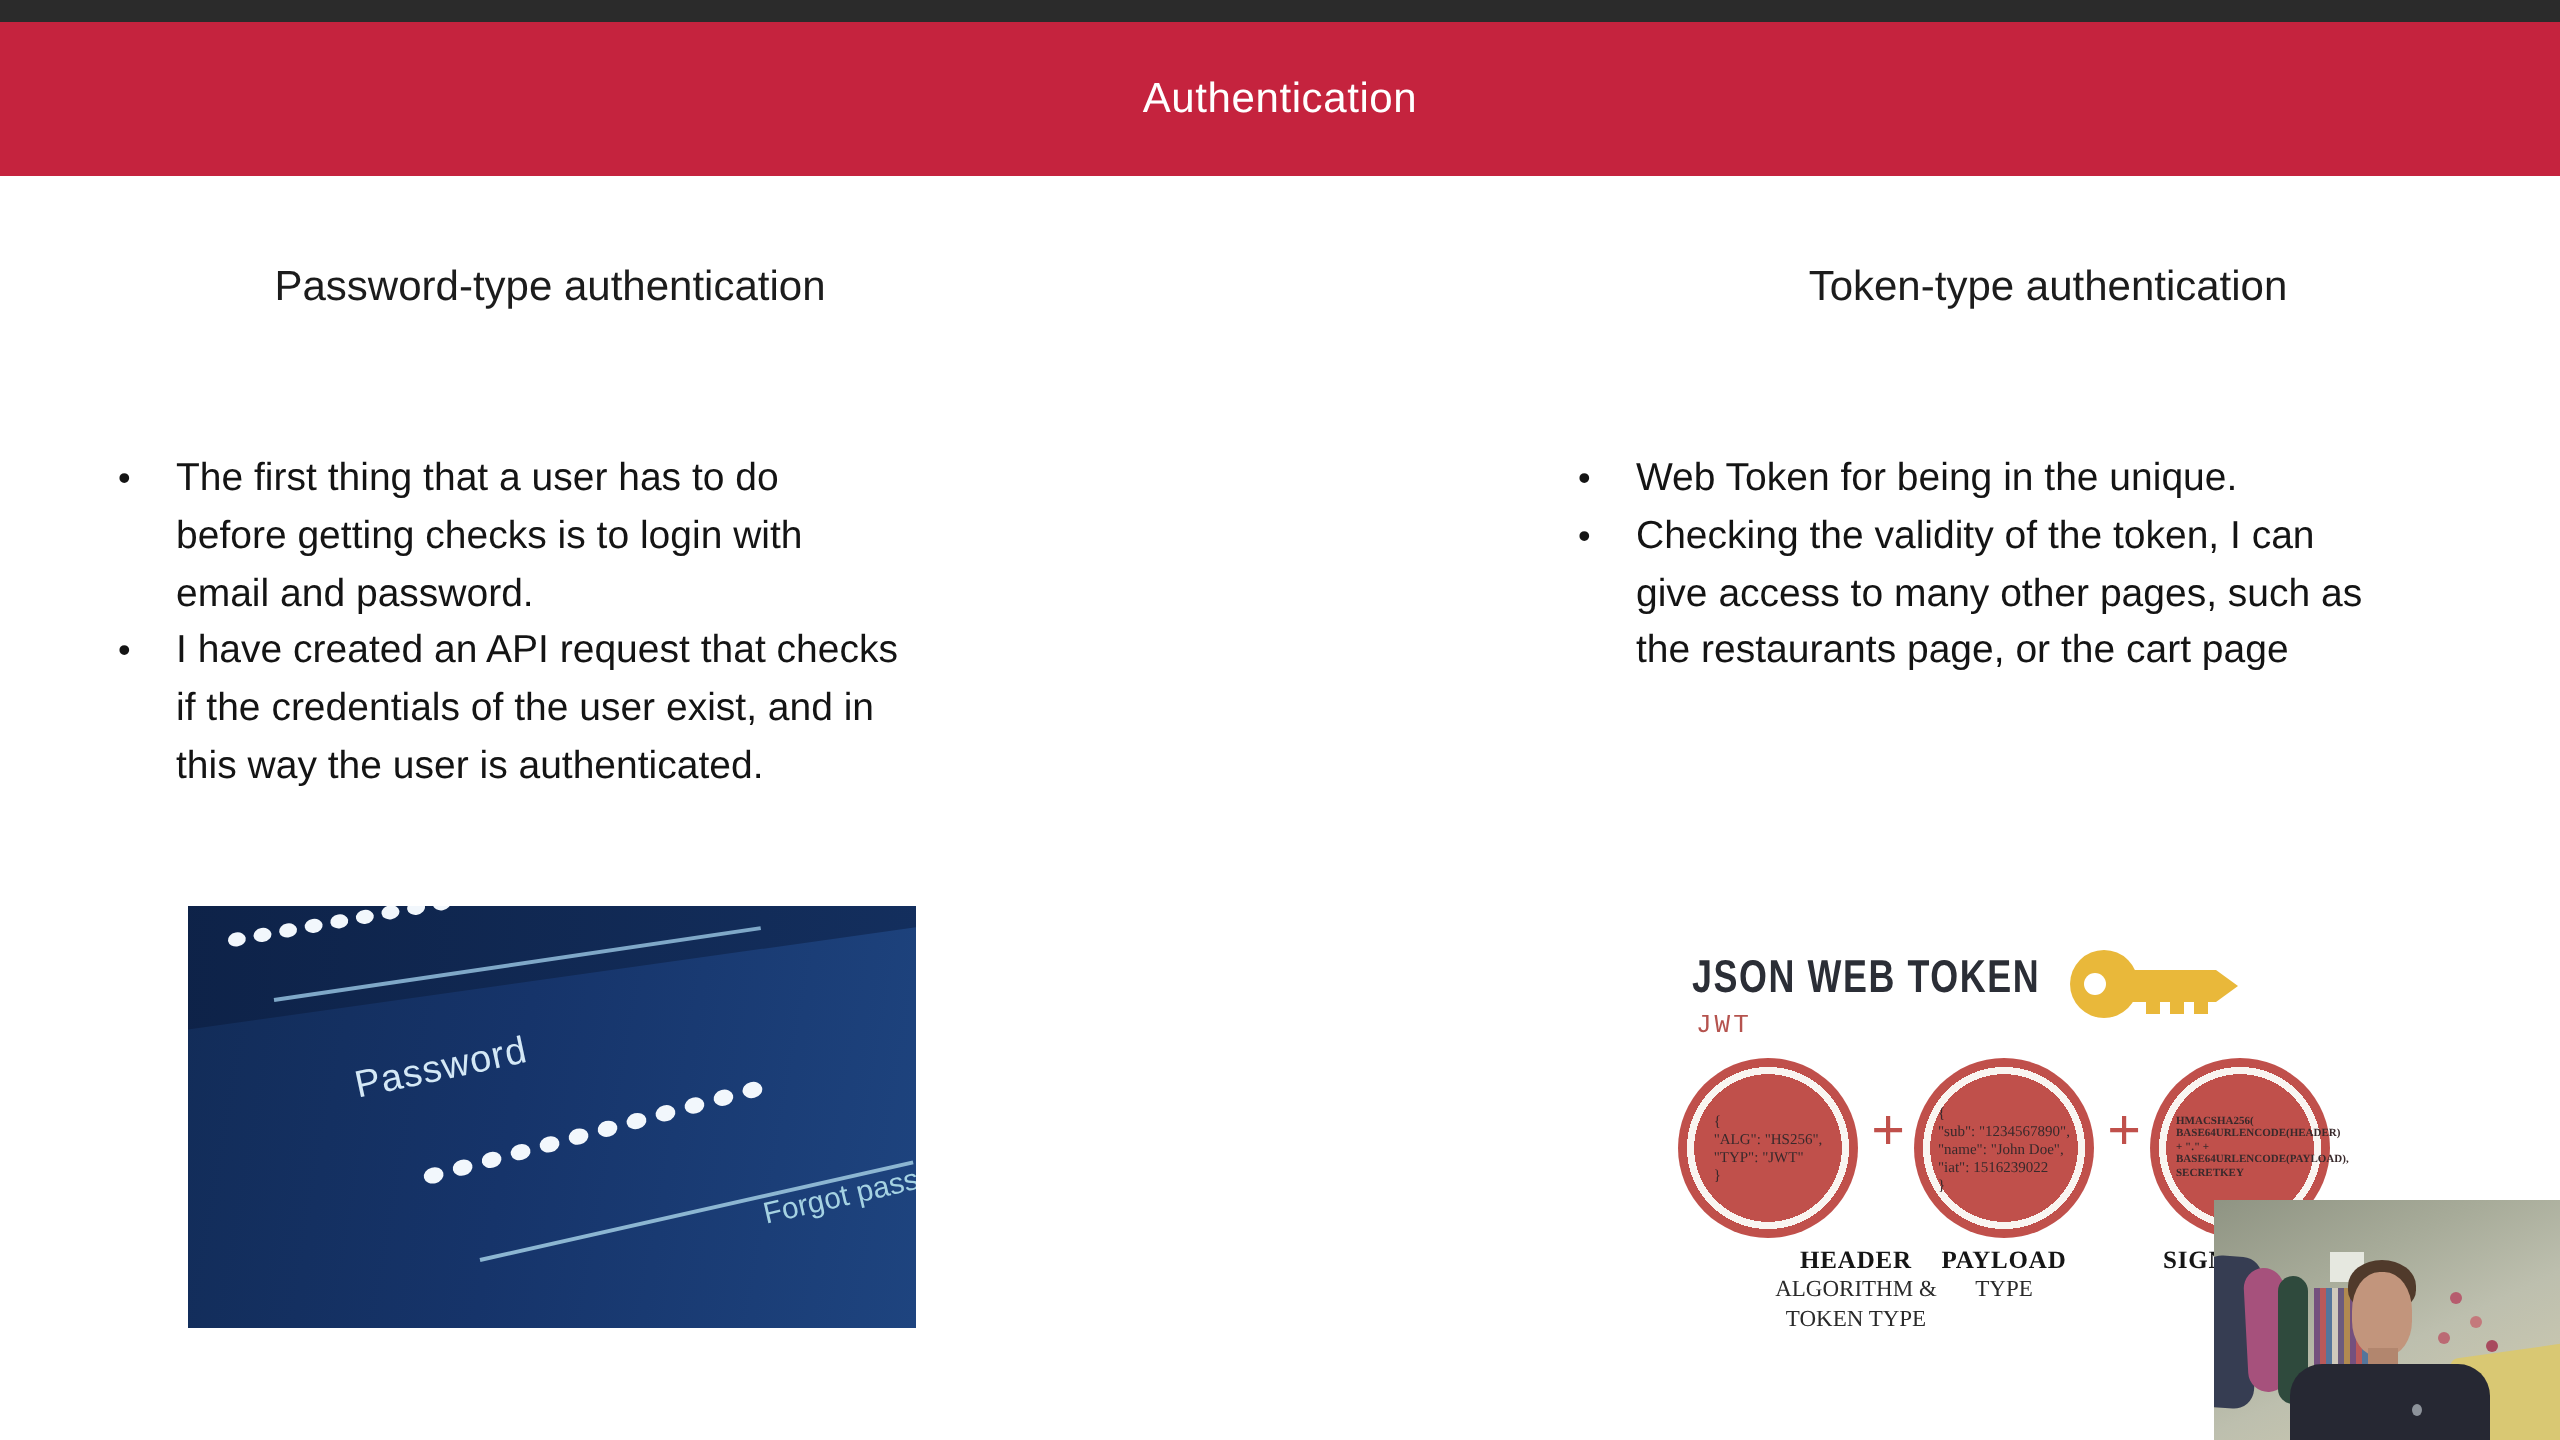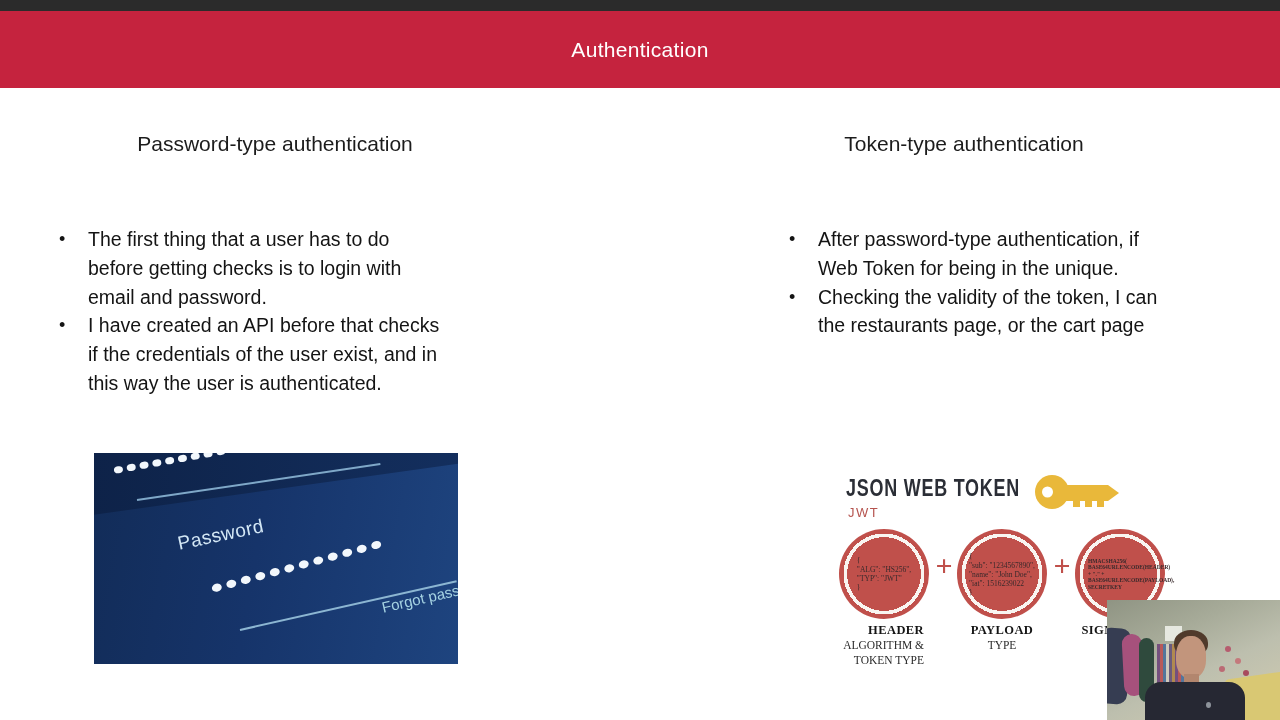--- a/index.html
+++ b/index.html
@@ -8,21 +8,21 @@
 
   
   .title-bar{position:absolute;top:0;left:0;width:1280px;height:77px;background:#c5233e;
              display:flex;align-items:center;justify-content:center;}
   .title-bar h1{margin:0;color:#ffffff;font-size:21px;font-weight:400;letter-spacing:0.3px;}
 
   
   .col-heading{position:absolute;top:121px;width:440px;text-align:center;
                font-size:21px;color:#1c1c1c;}
   .col-heading.left{left:55px;}
-  .col-heading.right{left:744px;}
+  .col-heading.right{left:804px;}
 
   
   .bullets{position:absolute;top:214px;margin:0;padding:0;list-style:none;
            font-size:19.5px;color:#141414;line-height:28.8px;}
   .bullets.left{left:57px;}
   .bullets.right{left:787px;}
   .bullet-item{position:relative;padding-left:31px;}
   .bullet-marker{position:absolute;left:2px;top:0;font-size:18px;}
 
   
@@ -41,21 +41,21 @@
   .pp-line.l2{left:146px;top:176px;width:222px;transform:rotate(-12.7deg);background:#8cb6d2;}
   .pp-label{position:absolute;left:84px;top:80px;color:#d4e8f6;font-size:19px;
             letter-spacing:0.5px;transform:rotate(-12deg);transform-origin:left center;}
   .pp-forgot{position:absolute;left:288px;top:146px;color:#a5d2e2;font-size:15px;
              white-space:nowrap;transform:rotate(-13deg);transform-origin:left center;}
 
   
   .jwt-title{position:absolute;left:846px;top:464px;font-size:23px;font-weight:800;
              color:#2b2e36;letter-spacing:1px;white-space:nowrap;
              transform:scaleX(0.78);transform-origin:left top;}
-  .jwt-sub{position:absolute;left:848px;top:494px;font-family:Liberation Sans, sans-serif;
+  .jwt-sub{position:absolute;left:848px;top:494px;font-family:Liberation Mono, monospace;
            font-size:13px;color:#b5534e;letter-spacing:1.5px;}
   .key-icon{position:absolute;left:1032px;top:455px;}
   .jwt-circle{position:absolute;top:518px;width:90px;height:90px;border-radius:50%;
               background:radial-gradient(closest-side,#c0504b 0 82%,#f9f5f1 82% 90%,#c0504b 90% 100%);
               display:flex;align-items:center;justify-content:center;}
   .jwt-code{font-family:"Liberation Serif",serif;font-size:7.5px;line-height:9px;
             color:#38292b;text-align:left;}
   .jwt-code.tiny{font-size:5.5px;line-height:6.5px;font-weight:bold;max-width:64px;}
   .jwt-plus{position:absolute;top:538px;width:26px;text-align:center;font-size:30px;
             color:#c0504b;font-family:"Liberation Serif",serif;font-weight:bold;}
@@ -107,38 +107,38 @@
         <span class="bullet-marker">•</span>
         <div class="bullet-lines">
           <div class="bullet-line">The first thing that a user has to do</div>
           <div class="bullet-line">before getting checks is to login with</div>
           <div class="bullet-line">email and password.</div>
         </div>
       </li>
       <li class="bullet-item">
         <span class="bullet-marker">•</span>
         <div class="bullet-lines">
-          <div class="bullet-line">I have created an API before that checks</div>
+          <div class="bullet-line">I have created an API request that checks</div>
           <div class="bullet-line">if the credentials of the user exist, and in</div>
           <div class="bullet-line">this way the user is authenticated.</div>
         </div>
       </li>
     </ul>
   <ul class="bullets right" id="right-bullets">
       <li class="bullet-item">
         <span class="bullet-marker">•</span>
         <div class="bullet-lines">
-          <div class="bullet-line">After password-type authentication, if</div>
           <div class="bullet-line">Web Token for being in the unique.</div>
         </div>
       </li>
       <li class="bullet-item">
         <span class="bullet-marker">•</span>
         <div class="bullet-lines">
           <div class="bullet-line">Checking the validity of the token, I can</div>
+          <div class="bullet-line">give access to many other pages, such as</div>
           <div class="bullet-line">the restaurants page, or the cart page</div>
         </div>
       </li>
     </ul>
 
   <div class="password-photo">
     <div class="pp-topstrip"></div>
     <div class="pp-dots row1" id="pp-dots1">
         <span class="pp-dot"></span>
         <span class="pp-dot"></span>
@@ -181,21 +181,21 @@
     </svg>
     <div id="jwt-parts">
         <div class="jwt-circle" style="left: 839px;">
           <div class="jwt-code">
             <div>{</div>
             <div>"ALG": "HS256",</div>
             <div>"TYP": "JWT"</div>
             <div>}</div>
           </div>
         </div>
-        <div class="jwt-label" style="left: 804px; text-align: right;">
+        <div class="jwt-label" style="left: 868px;">
           <div class="jwt-label-title">HEADER</div>
           <div class="jwt-label-sub">ALGORITHM &amp;</div>
           <div class="jwt-label-sub">TOKEN TYPE</div>
         </div>
         <div class="jwt-plus" style="left: 931px;">+</div>
         <div class="jwt-circle" style="left: 957px;">
           <div class="jwt-code">
             <div>{</div>
             <div>"sub": "1234567890",</div>
             <div>"name": "John Doe",</div>

